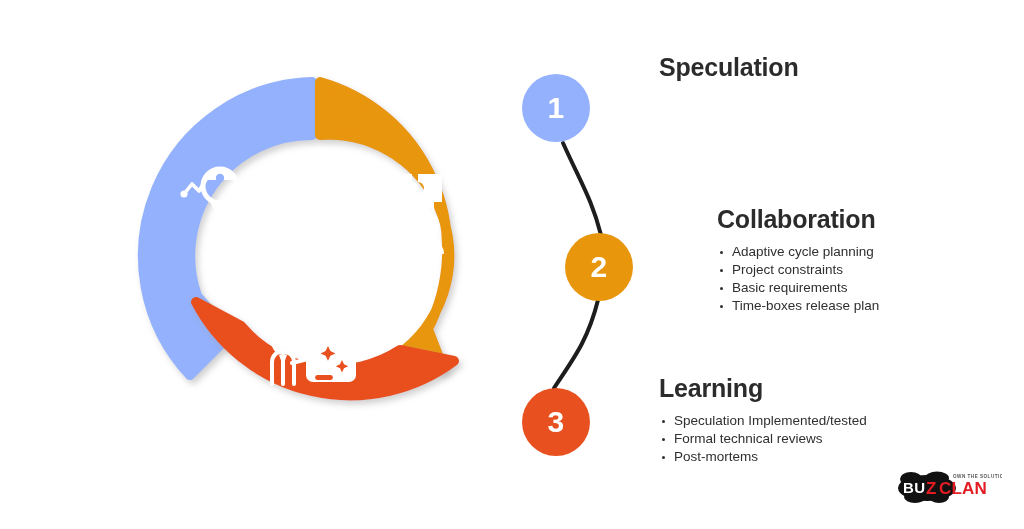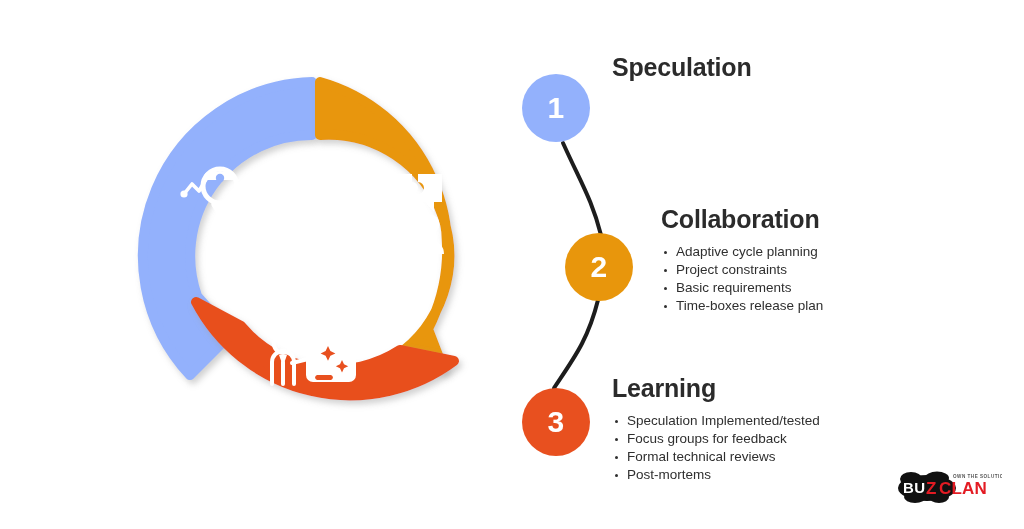--- a/index.html
+++ b/index.html
@@ -47,21 +47,21 @@
     display: flex;
     align-items: center;
     justify-content: center;
     color: #ffffff;
     font-size: 30px;
     font-weight: 700;
     line-height: 1;
     letter-spacing: 0.5px;
   }
 
-  .step-body { position: absolute; }
+  .step-body { position: absolute; margin-left: 47px; }
 
   .step-title {
     font-size: 25px;
     font-weight: 700;
     color: #2b2b2b;
     letter-spacing: -0.2px;
     line-height: 1.1;
     white-space: nowrap;
   }
 
@@ -210,40 +210,39 @@
       </div>
       <div class="step-body" style="left:106px; top:54px;">
         <div class="step-title">Speculation</div>
       </div>
     </div>
 
     <div class="step">
       <div class="step-badge" style="left:59px; top:233px; background:#e8960c;">
         <span>2</span>
       </div>
-      <div class="step-body" style="left:155px; top:206px;">
+      <div class="step-body" style="left:164px; top:206px;">
         <div class="step-title">Collaboration</div>
         <ul class="step-list">
           <li>Adaptive cycle planning</li>
           <li>Project constraints</li>
           <li>Basic requirements</li>
           <li>Time-boxes release plan</li>
         </ul>
       </div>
     </div>
 
     <div class="step">
       <div class="step-badge" style="left:16px; top:388px; background:#e8501f;">
         <span>3</span>
       </div>
       <div class="step-body" style="left:106px; top:375px;">
         <div class="step-title">Learning</div>
         <ul class="step-list">
           <li>Speculation Implemented/tested</li>
-          <li>Focus groups for feedback</li>
           <li>Formal technical reviews</li>
           <li>Post-mortems</li>
         </ul>
       </div>
     </div>
   </div>
 
   <div id="brand-logo">
     <svg viewBox="0 0 105 40" xmlns="http://www.w3.org/2000/svg" aria-label="BuzzClan logo">
 

